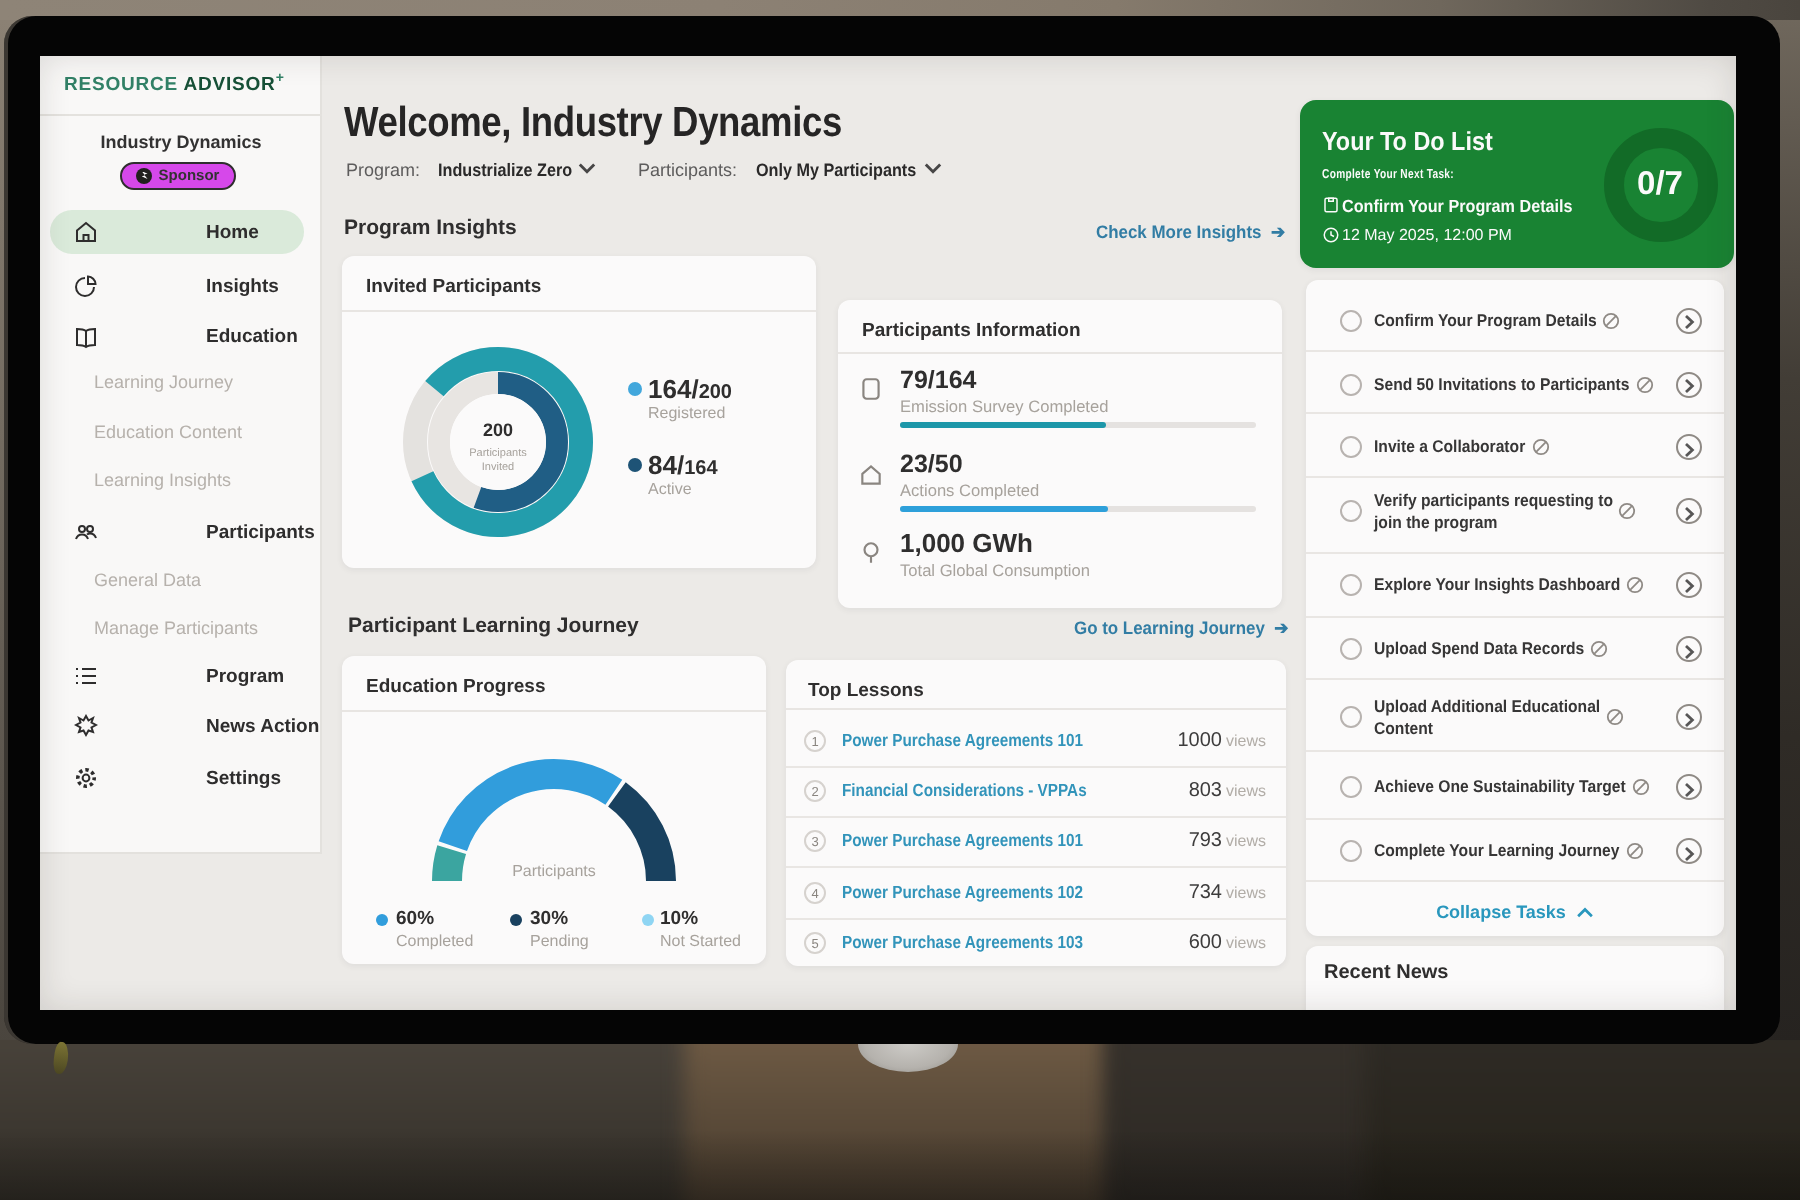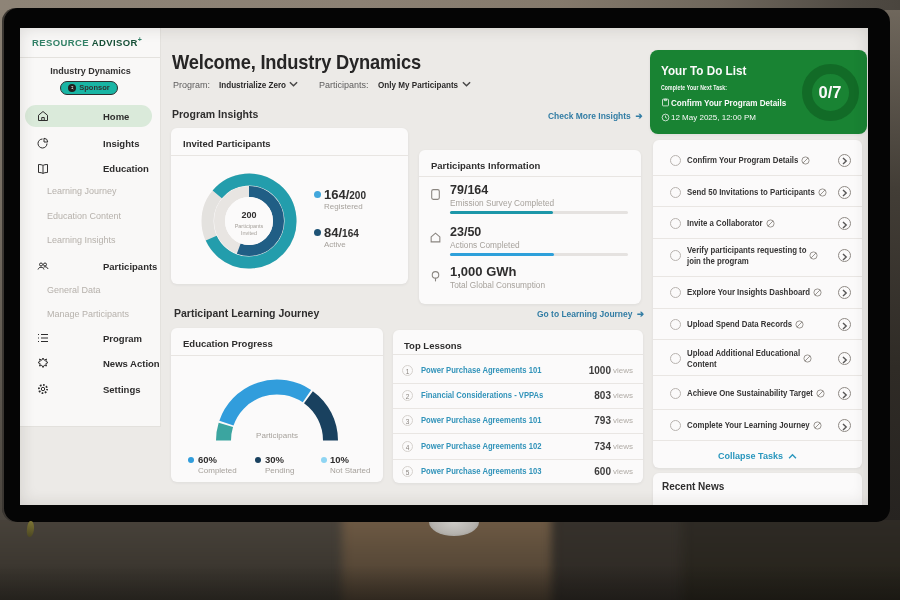--- a/index.html
+++ b/index.html
@@ -28,21 +28,21 @@
     border-radius:0 0 25px 25px / 0 0 14px 14px; }
   #screen { left:20px; top:28px; width:848px; height:477px; background:#f0efec; overflow:hidden; }
   
   #sidebar { left:0; top:0; width:141px; height:399px; background:#fdfdfc; border-right:1px solid #e7e5e1; border-bottom:1px solid #e7e5e1; }
   #logo { left:12px; top:7.5px; font-size:9.5px; font-weight:bold; letter-spacing:.4px; white-space:nowrap; }
   #logo .r { color:#2e8266; } #logo .a { color:#124f35; }
   #logo sup { font-size:7px; color:#2e8266; }
   #sbDiv { left:0; top:29px; width:141px; height:1px; background:#e8e6e2; }
   #orgName { left:0; top:38px; width:141px; text-align:center; font-size:9px; font-weight:bold; color:#2f2f2f; }
   #sponsor { left:40px; top:52.5px; width:58px; height:14px; border:1.5px solid #2b2b2b; border-radius:8px;
-    display:flex; align-items:center; justify-content:center; gap:3px; background:#14b8a6; }
+    display:flex; align-items:center; justify-content:center; gap:3px; background:#d946ef; }
   #sponsor .ic { width:8px; height:8px; border-radius:50%; background:#1d1d1b; position:relative; flex:0 0 8px; }
   #sponsor .ic:after { content:""; position:absolute; left:2.5px; top:2px; width:3px; height:4px;
     background:#fff; clip-path:polygon(0 0,100% 35%,40% 45%,100% 100%,0 65%,60% 55%); }
   #sponsor .tx { font-size:7.5px; font-weight:bold; color:#2f2f2f; }
   .mrow { position:absolute; left:0; width:141px; height:22px; display:flex; align-items:center; }
   .mrow .mic { position:absolute; left:17px; width:12px; height:12px; }
   .mrow .mlb { position:absolute; left:35px; font-size:9.5px; font-weight:bold; color:#2a2a2a; white-space:nowrap;padding-left:48px; }
   .srow { position:absolute; left:27px; font-size:9px; color:#b8b4ae; white-space:nowrap; }
   #rowHome { top:77px; left:5px; width:127px; background:#ddefde; border-radius:11px; }
   #rowHome .mic { left:12px; } #rowHome .mlb { left:30px; }
@@ -84,21 +84,21 @@
   .tchev svg { position:absolute; left:3.2px; top:2.5px; }
   .tsep { position:absolute; left:0; width:209px; height:1px; background:#edebe8; }
   #collapse { position:absolute; left:0; top:311px; width:209px; text-align:center; font-size:9px; font-weight:bold; color:#2598c0; }
   #ncard { left:633px; top:445px; width:209px; height:45px; }
   
   #ecard { left:151px; top:300px; width:212px; height:154px; }
   #lcard { left:373px; top:302px; width:250px; height:153px; }
   .lnum { position:absolute; left:9px; width:11px; height:11px; border:1px solid #d9d6d2; border-radius:50%;
     font-size:6.5px; color:#8a8680; text-align:center; line-height:11px; }
   .ltit { position:absolute; left:28px; font-size:8.8px; font-weight:bold; color:#2e95bd; white-space:nowrap; transform:scaleX(.87); transform-origin:left center; }
-  .lview { position:absolute; right:32px; font-size:10px; font-weight:bold; color:#3a3a3a; text-align:center; }
+  .lview { position:absolute; right:32px; font-size:10px; font-weight:normal; color:#3a3a3a; text-align:center; }
   .lviews { position:absolute; right:10px; font-size:8px; color:#b3afa9; }
   .lsep { position:absolute; left:0; width:250px; height:1px; background:#edebe8; }
   
   .gl { position:absolute; font-size:9.5px; font-weight:bold; color:#2b2b2b; white-space:nowrap; }
   .gls { position:absolute; font-size:8px; color:#a8a49e; white-space:nowrap; }
   .gld { position:absolute; width:6px; height:6px; border-radius:50%; }
 </style>
 </head>
 <body>
 <div class="abs" id="bgTop"></div>

